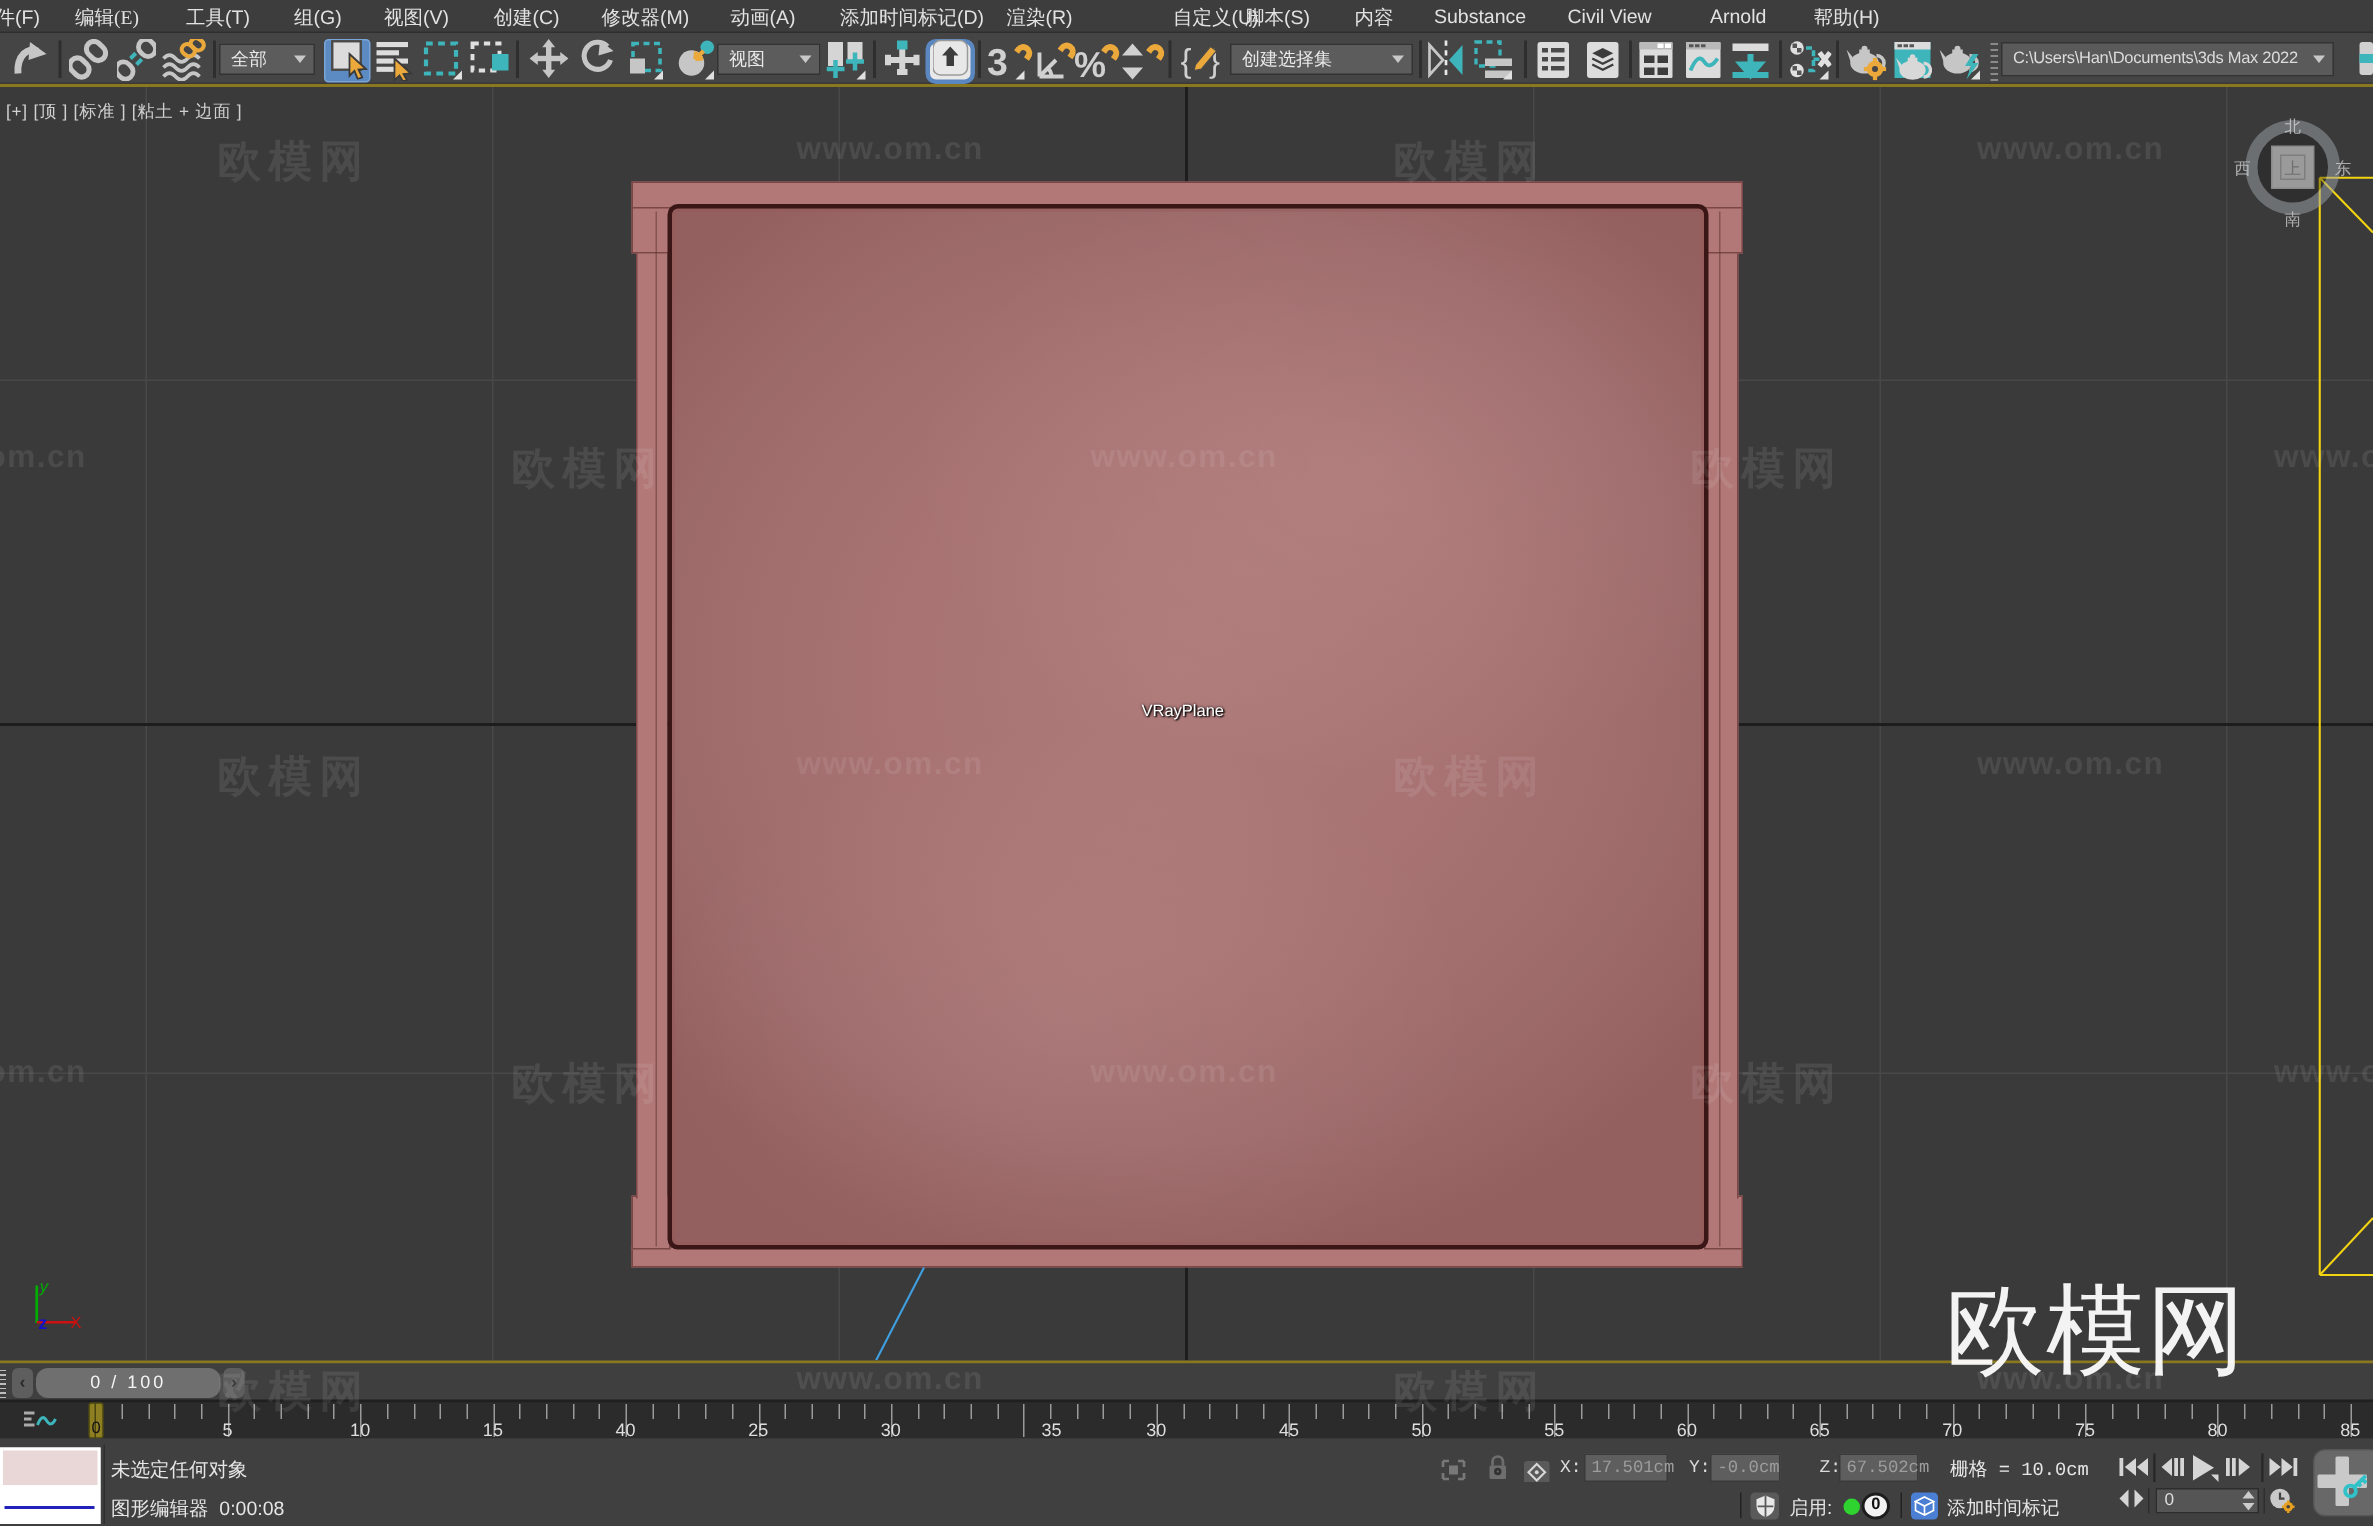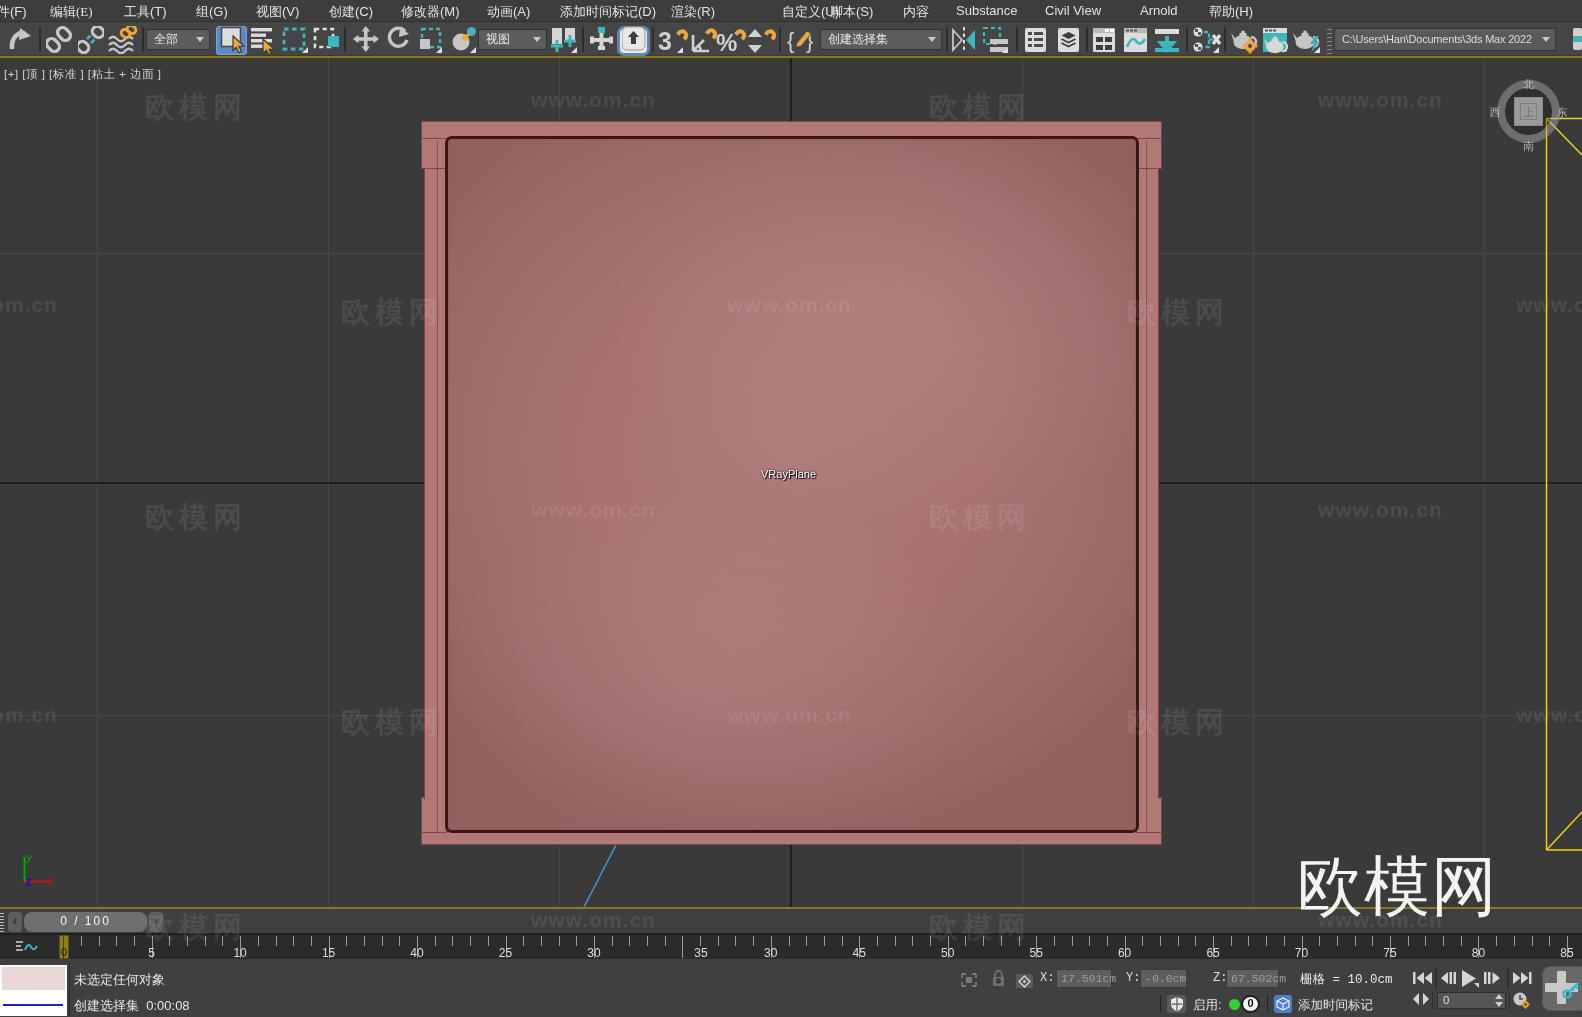--- a/index.html
+++ b/index.html
@@ -514,21 +514,21 @@
     </svg>
   </div>
 <div id="status">
     <div class="abs" style="left:0;top:6px;width:67px;height:51px;border:2px solid #fff;background:#fff;">
 <div class="abs" style="left:0;top:0;width:63px;height:23px;background:#e9d6d6;"></div>
 <div class="abs" style="left:0;top:24px;width:63px;height:23px;background:#fff;"></div>
 <div class="abs" style="left:1px;top:37px;width:60px;height:2px;background:#2222bb;"></div>
     </div>
     <div class="vsep" style="left:69px;top:4px;height:53px;"></div>
     <div class="stxt" style="left:74px;top:12px;">未选定任何对象</div>
-    <div class="stxt" style="left:74px;top:38px;">创建选择集  0:00:08</div>
+    <div class="stxt" style="left:74px;top:38px;">图形编辑器  0:00:08</div>
     <svg class="abs" style="left:960px;top:9px" width="76" height="20">
 <g stroke="#787878" stroke-width="1.8" fill="none">
 <path d="M2 6 h4 M2 6 v4 M16 6 h-4 M16 6 v4 M2 18 h4 M2 18 v-4 M16 18 h-4 M16 18 v-4"></path>
 <rect x="6" y="9" width="6" height="6" fill="#787878" stroke="none"></rect>
 <rect x="33" y="9" width="11" height="9" fill="#6e6e6e" stroke="none" rx="1"></rect>
 <path d="M35 9 v-2.5 a3.2 3.2 0 0 1 7 0 v2.5" stroke="#6e6e6e"></path>
 <circle cx="38.5" cy="13" r="1.6" stroke="#333"></circle>
 </g>
 <rect x="56" y="6" width="17" height="15" rx="2" fill="#5a5a5a"></rect>
 <path d="M64.5 8 L70 13.5 L64.5 19 L59 13.5 z" fill="none" stroke="#d8d8d8" stroke-width="1.4"></path>

